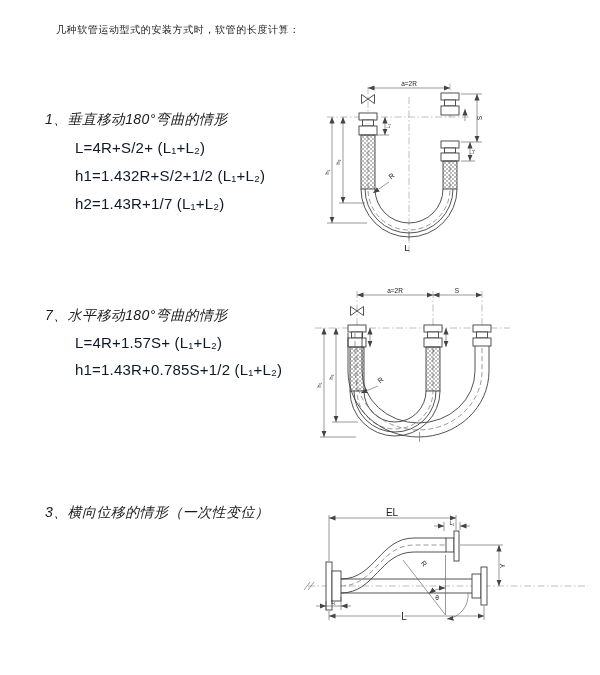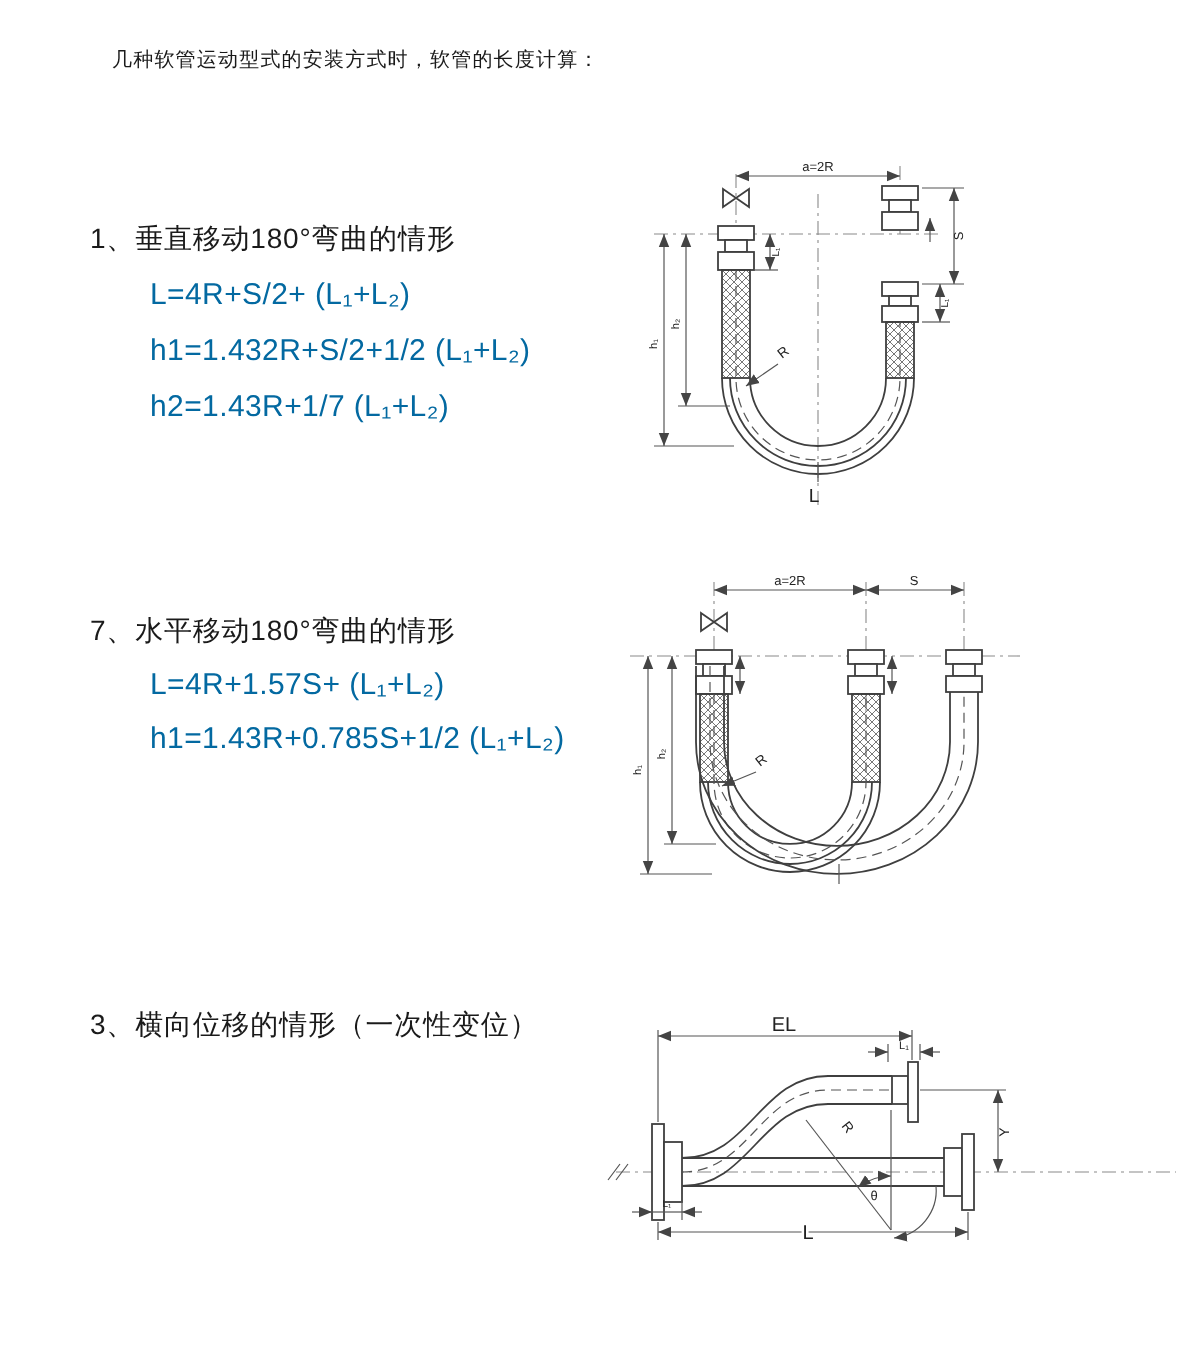--- a/index.html
+++ b/index.html
@@ -1,20 +1,20 @@
 <!DOCTYPE html>
 <html><head>
 <meta charset="utf-8">
 <style>
   html,body{margin:0;padding:0;background:#e8e8e8;}
   .page{position:relative;width:600px;height:675px;background:#fff;overflow:hidden;
         font-family:"Liberation Sans",sans-serif;color:#1a1a1a;}
   .title{position:absolute;left:35px;top:23px;font-size:10px;font-weight:500;letter-spacing:.6px;margin-left:21px;}
-  .heading{position:absolute;left:45px;font-size:14px;font-weight:500;letter-spacing:.4px;}
-  .formula{position:absolute;left:75px;font-size:15px;color:#0369a1;letter-spacing:.2px;}
+  .heading{position:absolute;left:45px;font-size:14px;font-weight:500;letter-spacing:.4px;font-style:italic;}
+  .formula{position:absolute;left:75px;font-size:15px;color:#0f172a;letter-spacing:.2px;}
   svg.dia{position:absolute;}
   svg text{font-family:"Liberation Sans",sans-serif;fill:#222;}
   .ln{stroke:#3f3f3f;stroke-width:.9;fill:none;}
   .th{stroke:#555;stroke-width:.6;fill:none;}
   .cl{stroke:#8a8a8a;stroke-width:.55;fill:none;stroke-dasharray:7 2.5 1.5 2.5;}
   .hd{stroke:#555;stroke-width:.6;fill:none;stroke-dasharray:5 3;}
   .fl rect{fill:#fff;stroke:#3f3f3f;stroke-width:.9;}
   .br{stroke:#3f3f3f;stroke-width:.9;}
   .t5{font-size:5px;}.t55{font-size:5.5px;}.t6{font-size:6.5px;}
   .t7{font-size:7px;}.t9{font-size:9.5px;}.t10{font-size:10px;}

